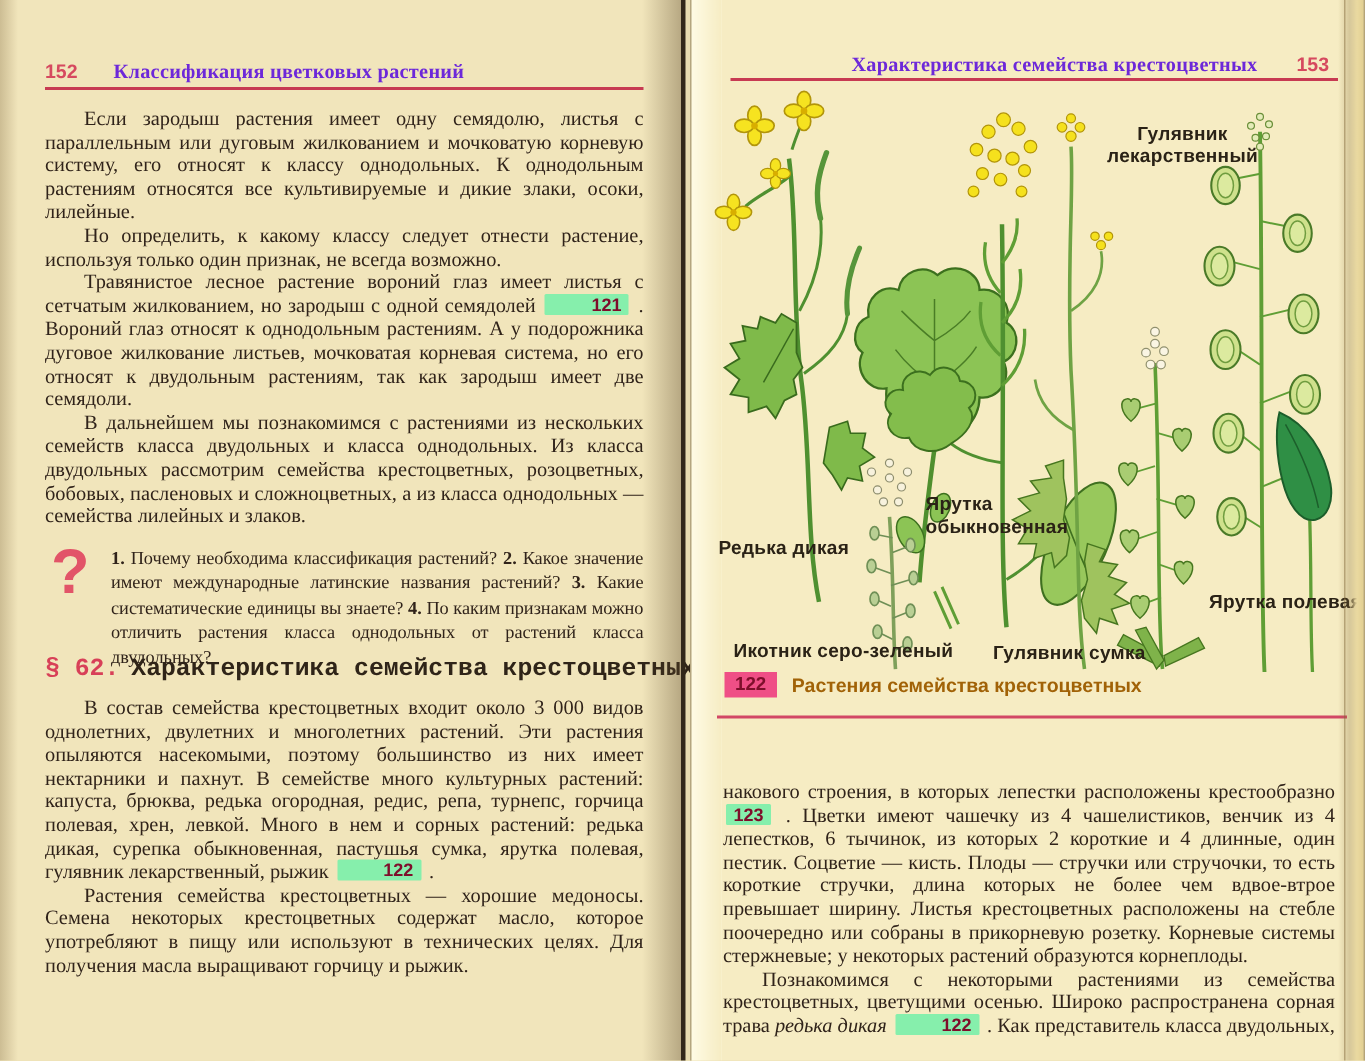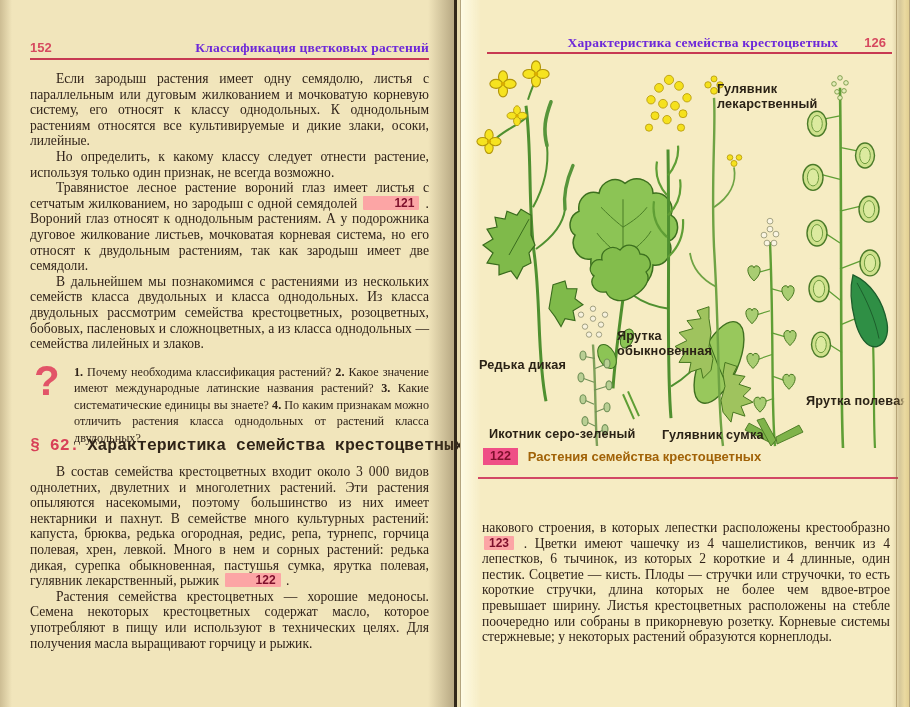--- a/index.html
+++ b/index.html
@@ -41,37 +41,37 @@
   .page-right .edge-line{
     position:absolute;right:13px;top:0;width:1px;height:100%;
     background:rgba(120,95,50,.45);
   }
 
   
   .rh{position:absolute;display:flex;align-items:baseline;
       font-family:"Liberation Serif",serif;font-weight:bold;font-size:13.5px;}
   .rh .pagenum{font-family:"Liberation Sans",sans-serif;font-size:13px;color:#d6495f;}
   .rh .rh-title{color:#6d28d9;letter-spacing:.2px;}
-  .rh-left{left:30px;top:40px;width:399px;gap:36px;justify-content:space-between;}
+  .rh-left{left:30px;top:40px;width:399px;gap:24px;}
   .rh-right{left:24px;top:35px;width:402px;justify-content:flex-end;gap:26px;}
   .rule{position:absolute;height:2px;background:#c73a52;}
   .rule-left{left:30px;top:58px;width:399px;}
   .rule-right{left:27px;top:52px;width:405px;}
   .rule-caption{left:18px;top:477px;width:420px;background:#d24765;}
 
   
   .textcol{position:absolute;text-align:justify;font-size:13.6px;line-height:15.6px;color:#30231a;}
   .textcol p{margin:0;text-indent:26px;}
   .textcol p.noindent{text-indent:0;}
   .flow1{left:30px;top:71px;width:399px;}
   .flow2{left:30px;top:464px;width:399px;}
   .rflow{left:22px;top:520px;width:408px;}
 
   .badge{
-    display:inline-block;background:#fca5a5;color:#7e0f2b;
+    display:inline-block;background:#86efac;color:#7e0f2b;
     font-family:"Liberation Sans",sans-serif;font-weight:bold;
     font-size:12px;line-height:14px;padding:0 5px;margin:0 2px;
     transform:translateY(-1px);border-radius:1px;
   }
 
   
   .questions{position:absolute;left:30px;top:364px;width:399px;}
   .qmark{
     position:absolute;left:4px;top:-4px;
     font-family:"Liberation Sans",sans-serif;font-weight:bold;
@@ -88,21 +88,21 @@
   }
   .secnum{color:#d84058;margin-right:8px;}
 
   
   .figure{position:absolute;left:13px;top:58px;width:432px;height:390px;}
   .fig-label{
     position:absolute;font-family:"Liberation Sans",sans-serif;
     font-weight:bold;font-size:12.7px;line-height:15px;color:#2a2216;
     white-space:pre-line;letter-spacing:.2px;
   }
-  .lbl-gulyavnik{left:257px;top:82px;}
+  .lbl-gulyavnik{left:278px;top:82px;text-align:center;}
   .lbl-surepka{left:157px;top:329px;}
   .lbl-redka{left:19px;top:358px;}
   .lbl-yarutka{left:346px;top:394px;}
   .lbl-ikotnik{left:29px;top:427px;text-align:center;}
   .lbl-pastushya{left:202px;top:428px;}
   .caption{position:absolute;left:23px;top:448px;display:flex;align-items:center;gap:10px;}
   .cap-badge{
     background:#ef4f86;color:#7e0f2b;font-family:"Liberation Sans",sans-serif;
     font-weight:bold;font-size:12.5px;line-height:17px;padding:0 7px;
   }
@@ -144,21 +144,21 @@
   </div>
 
   <div class="gutter-shade"></div>
 </div>
 
 <div class="page page-right">
   <div class="gutter-light"></div>
 
   <div class="rh rh-right">
     <span class="rh-title">Характеристика семейства крестоцветных</span>
-    <span class="pagenum">126</span>
+    <span class="pagenum">153</span>
   </div>
   <div class="rule rule-right"></div>
 
   <svg class="figure" viewBox="0 0 432 392" preserveAspectRatio="none">
 
     <g>
       <path d="M140,332 C142,302 146,272 150,242" fill="none" stroke="#4f8f2e" stroke-width="3"></path>
       <path d="M150,240 C130,238 116,222 118,202 C106,204 96,190 102,178 C94,172 96,158 106,154
                C104,142 114,132 126,136 C128,124 142,118 152,126 C164,116 180,124 180,136
                C192,134 202,146 198,158 C208,164 206,180 196,184 C202,196 192,210 180,208
@@ -390,17 +390,18 @@
   <div class="fig-label lbl-pastushya">Гулявник сумка</div>
 
   <div class="caption">
     <span class="cap-badge">122</span>
     <span class="cap-text">Растения семейства крестоцветных</span>
   </div>
   <div class="rule rule-caption"></div>
 
   <div class="textcol rflow">
     <p class="noindent">накового строения, в которых лепестки расположены крестообразно <span class="badge">123</span> . Цветки имеют чашечку из 4 чашелистиков, венчик из 4 лепестков, 6 тычинок, из которых 2 короткие и 4 длинные, один пестик. Соцветие — кисть. Плоды — стручки или стручочки, то есть короткие стручки, длина которых не более чем вдвое-втрое превышает ширину. Листья крестоцветных расположены на стебле поочередно или собраны в прикорневую розетку. Корневые системы стержневые; у некоторых растений образуются корнеплоды.</p>
+    <p>Познакомимся с некоторыми растениями из семейства крестоцветных, цветущими осенью. Широко распространена сорная трава <i>редька дикая</i> <span class="badge">122</span> . Как представитель класса двудольных,</p>
   </div>
 
   <div class="edge-line"></div>
   <div class="edge-right"></div>
 </div>
 
 </body></html>

